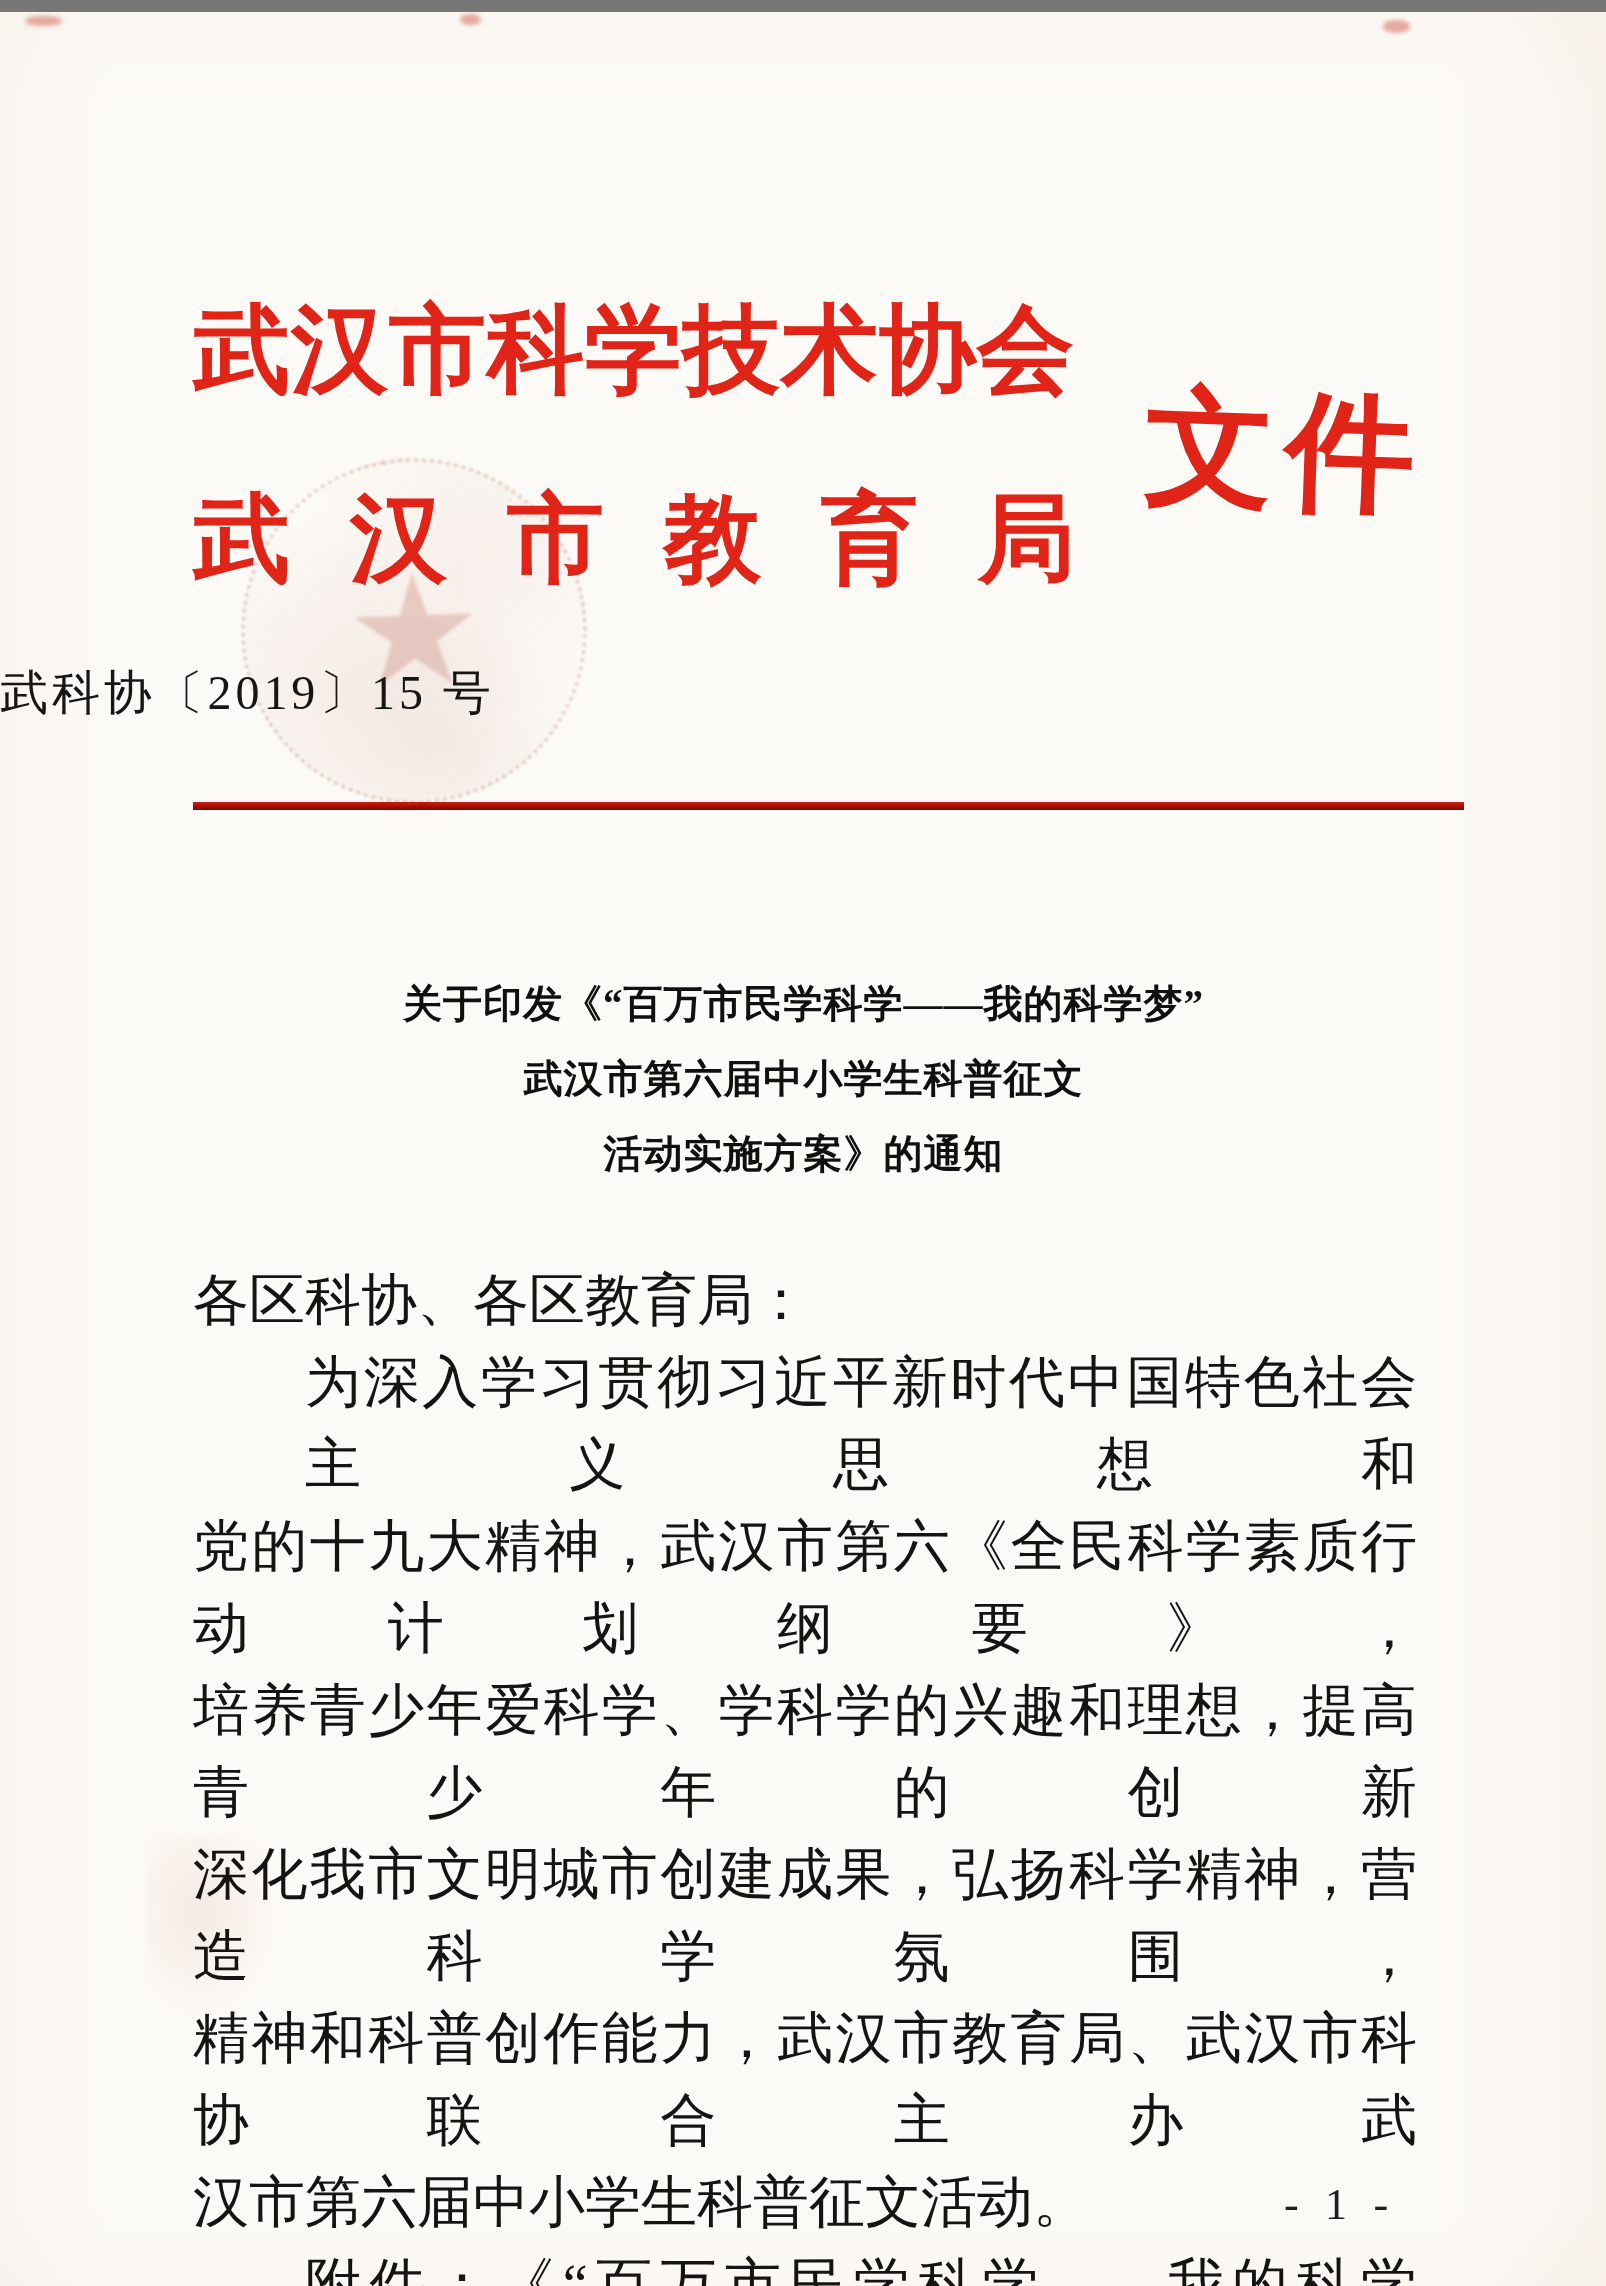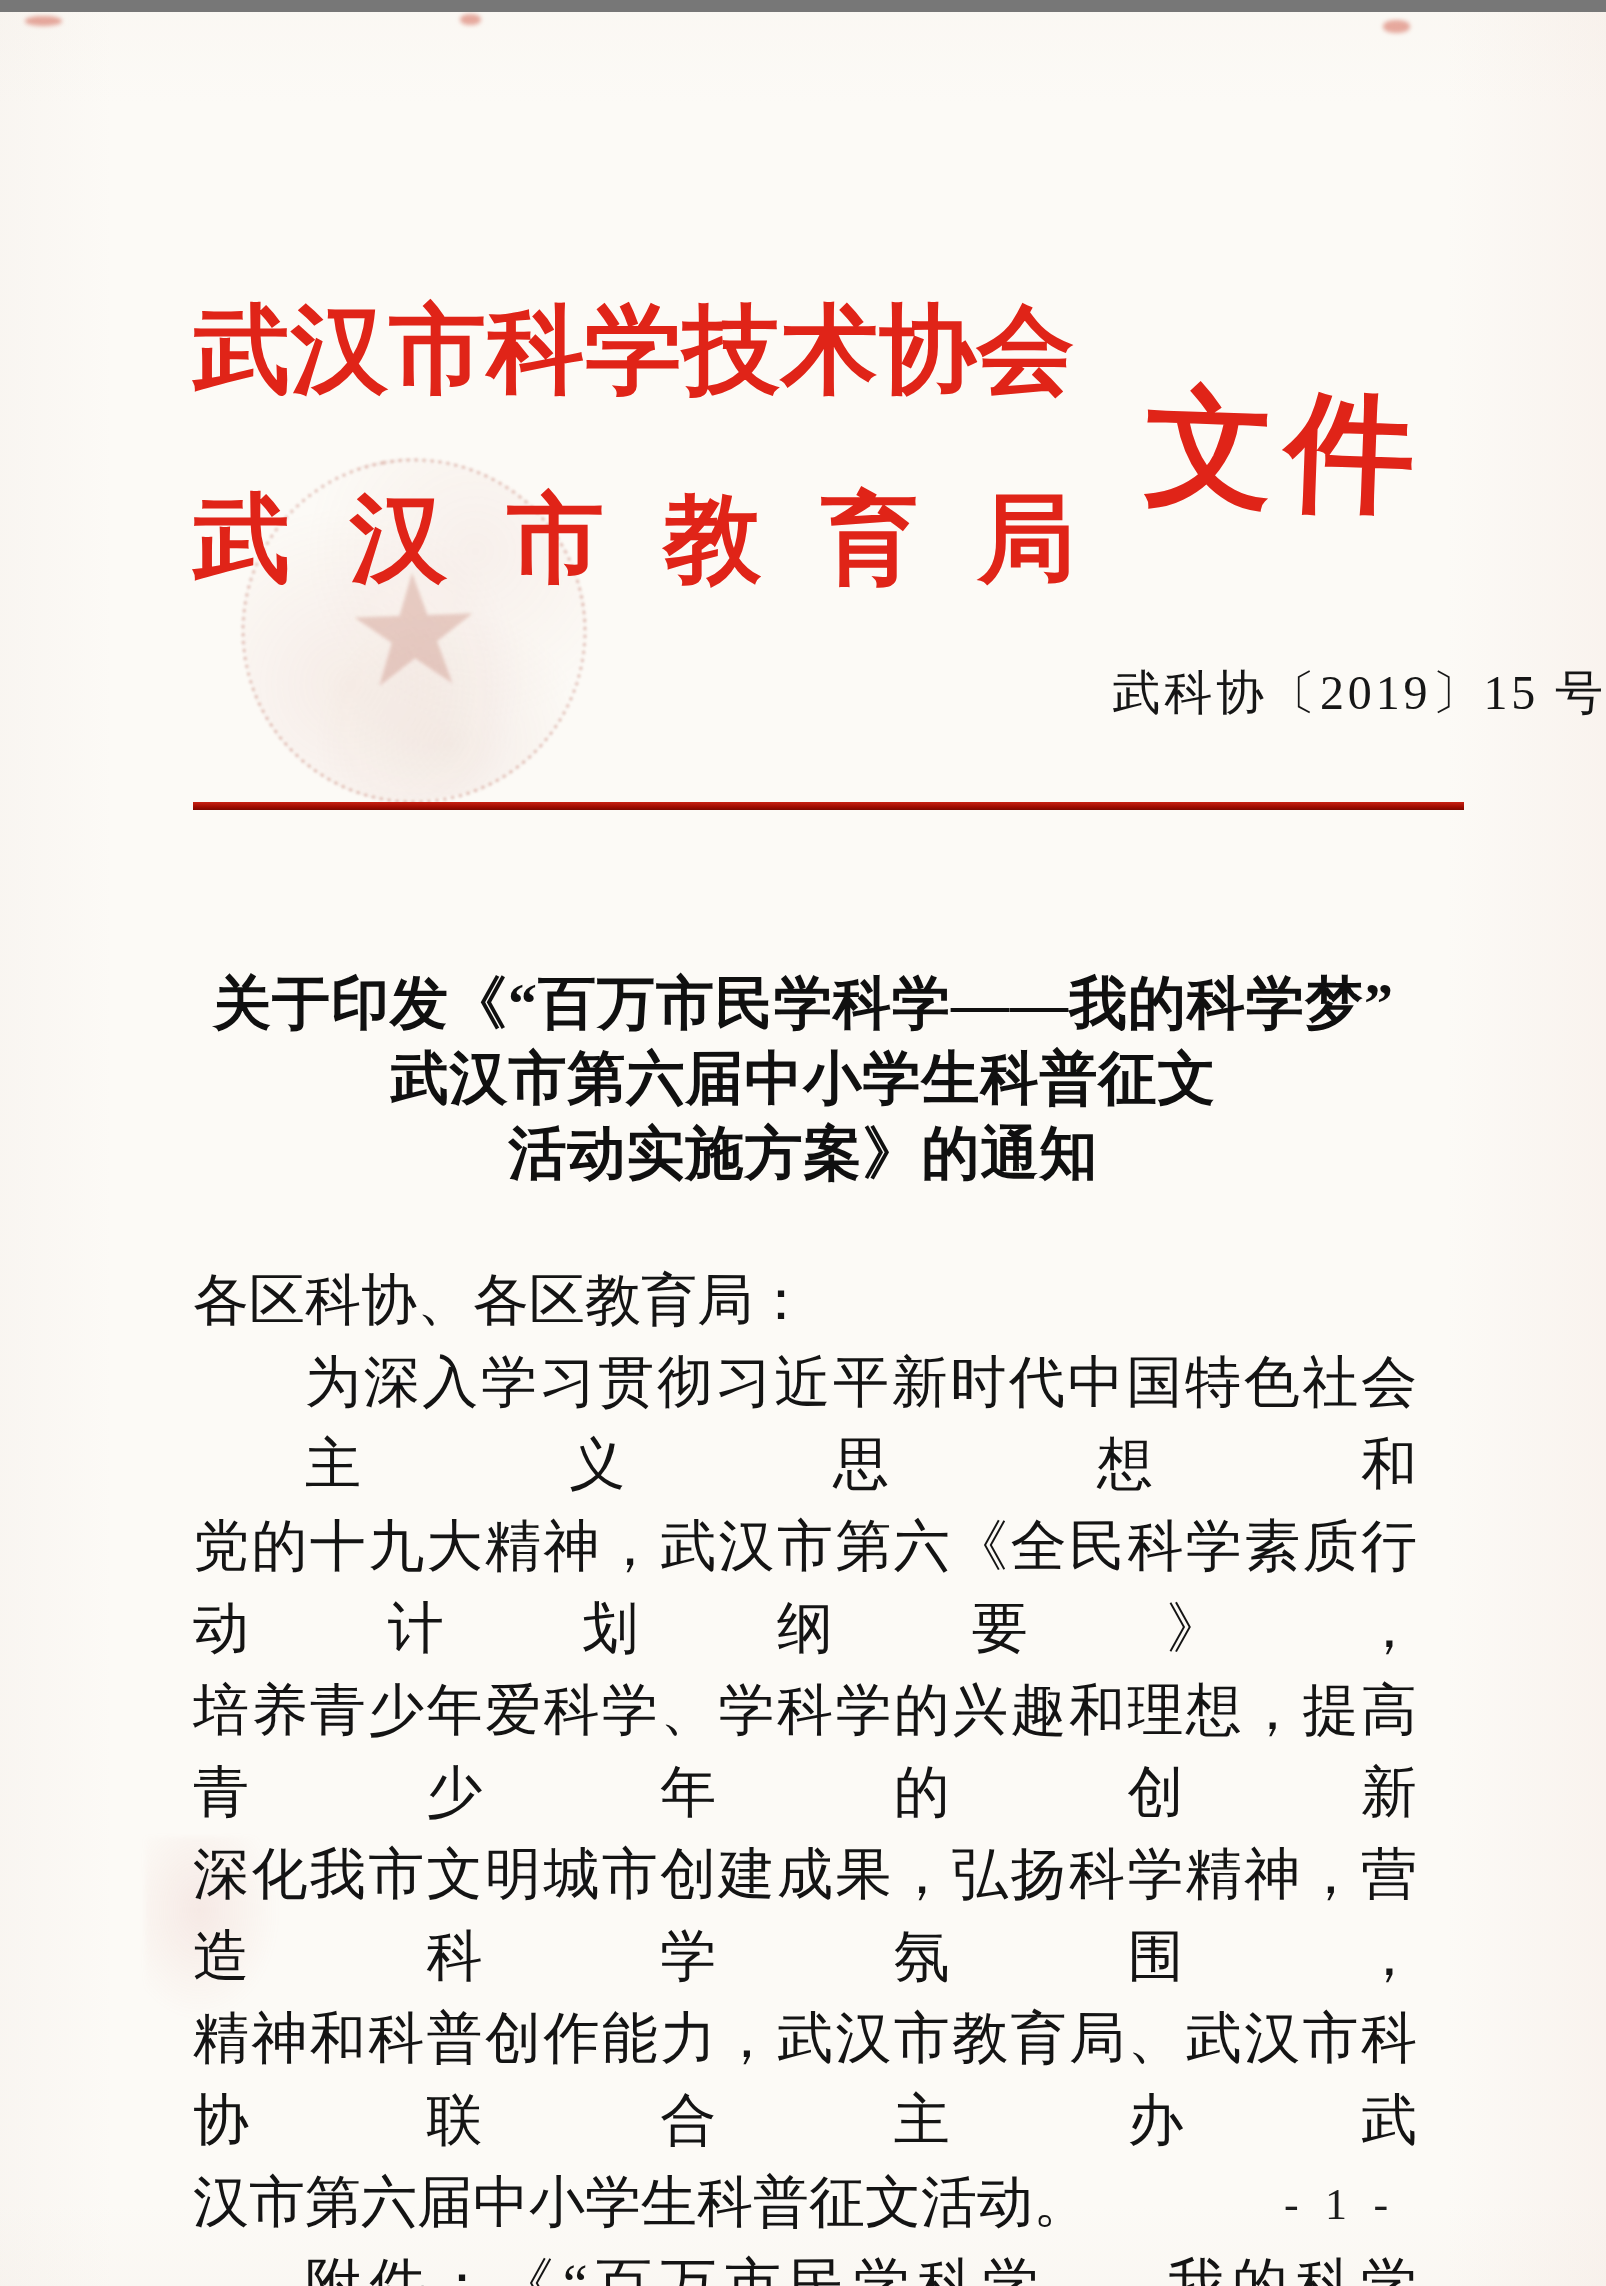--- a/index.html
+++ b/index.html
@@ -70,42 +70,42 @@
     color: rgba(192,122,106,0.32);
     transform: rotate(8deg);
     filter: blur(1px);
   }
 
   
   .doc-number {
     position: absolute;
     left: 0; right: 0;
     top: 649px;
-    text-align: right;
+    text-align: left;
     font-size: 48px;
     letter-spacing: 3.9px;
     color: #161616;
   }
   .red-rule {
     position: absolute;
     left: 193px;
     top: 790px;
     width: 1271px;
     height: 7.7px;
     background: linear-gradient(180deg, #c92113 0%, #9c0b00 65%, #7d0800 100%);
   }
 
   
   .doc-title {
     position: absolute;
     left: 0; right: 0;
     top: 954px;
     text-align: center;
     font-weight: bold;
-    font-size: 58px;
+    font-size: 39px;
     line-height: 75px;
     letter-spacing: 1px;
     color: #101010;
   }
 
   
   .body-block {
     position: absolute;
     left: 193px;
     top: 1247px;

